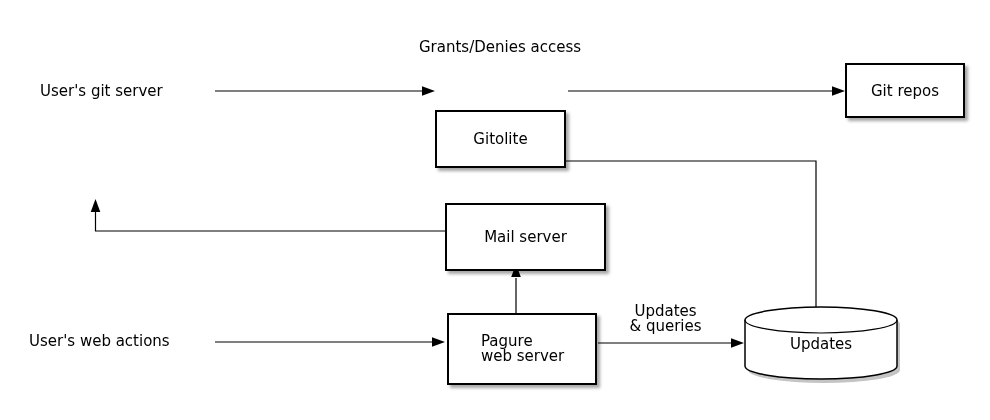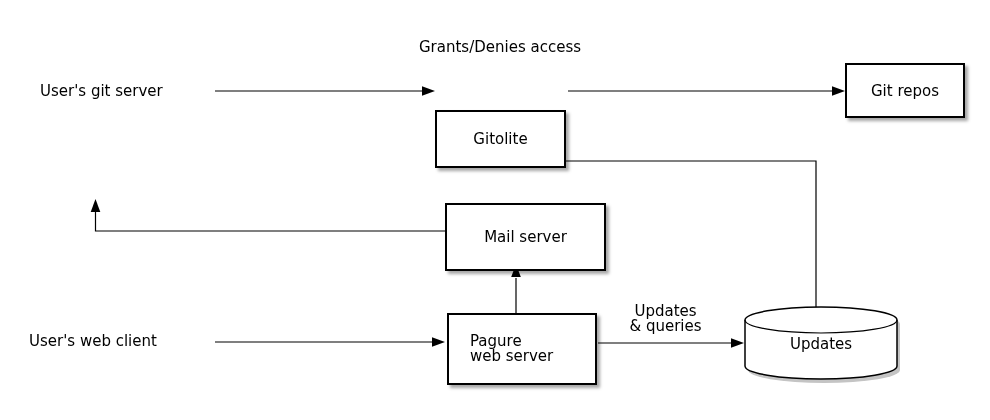--- a/index.html
+++ b/index.html
@@ -37,21 +37,21 @@
     box-sizing: border-box;
     z-index: 2;
     font-size: 15px;
     color: #000000;
     text-align: center;
   }
   #node-gitolite   { left: 435px; top: 62px;  width: 131px; height: 58px; margin-top: 48px; }
   #node-git-repos  { left: 845px; top: 63px;  width: 120px; height: 55px; }
   #node-mail-server{ left: 445px; top: 203px; width: 161px; height: 68px; }
   #node-pagure     { left: 447px; top: 313px; width: 150px; height: 72px;
-                     justify-content: flex-start; padding-left: 21px;
+                     justify-content: flex-start; padding-left: 32px;
                      text-align: left; white-space: pre-line; line-height: 15px; }
   .free-label {
     position: absolute;
     z-index: 3;
     font-size: 15px;
     color: #000000;
     line-height: 16px;
     white-space: pre-line;
   }
   #label-grants        { left: 390px; top: 39px;  width: 220px; text-align: center; }
@@ -119,19 +119,19 @@
 web server</span>
   </div>
 
   <div id="label-database" class="free-label">Updates</div>
 
   <div id="label-grants" class="free-label">Grants/Denies access</div>
 
   <div id="label-git-actions" class="free-label">User's git server</div>
 
 
-  <div id="label-web-browser" class="free-label">User's web client</div>
+  <div id="label-web-browser" class="free-label">User's web actions</div>
 
 
   <div id="label-updates" class="free-label">Updates
 &amp; queries</div>
 
 </div>
 
 </body></html>

